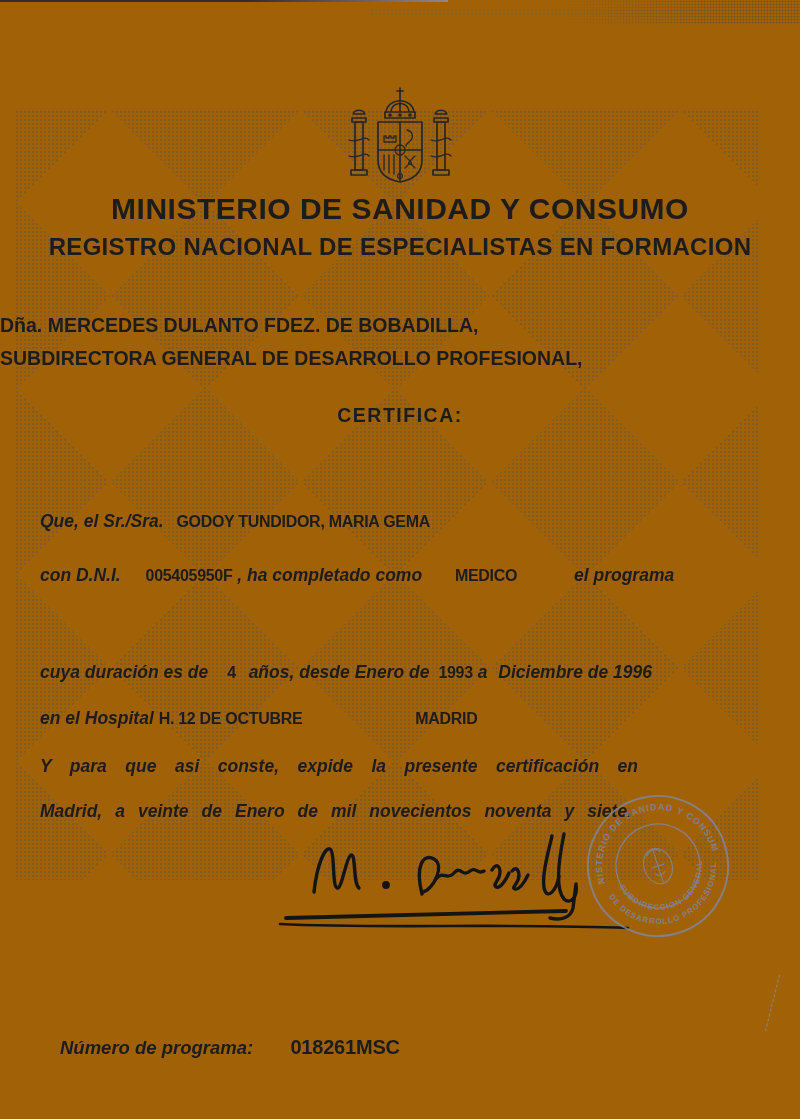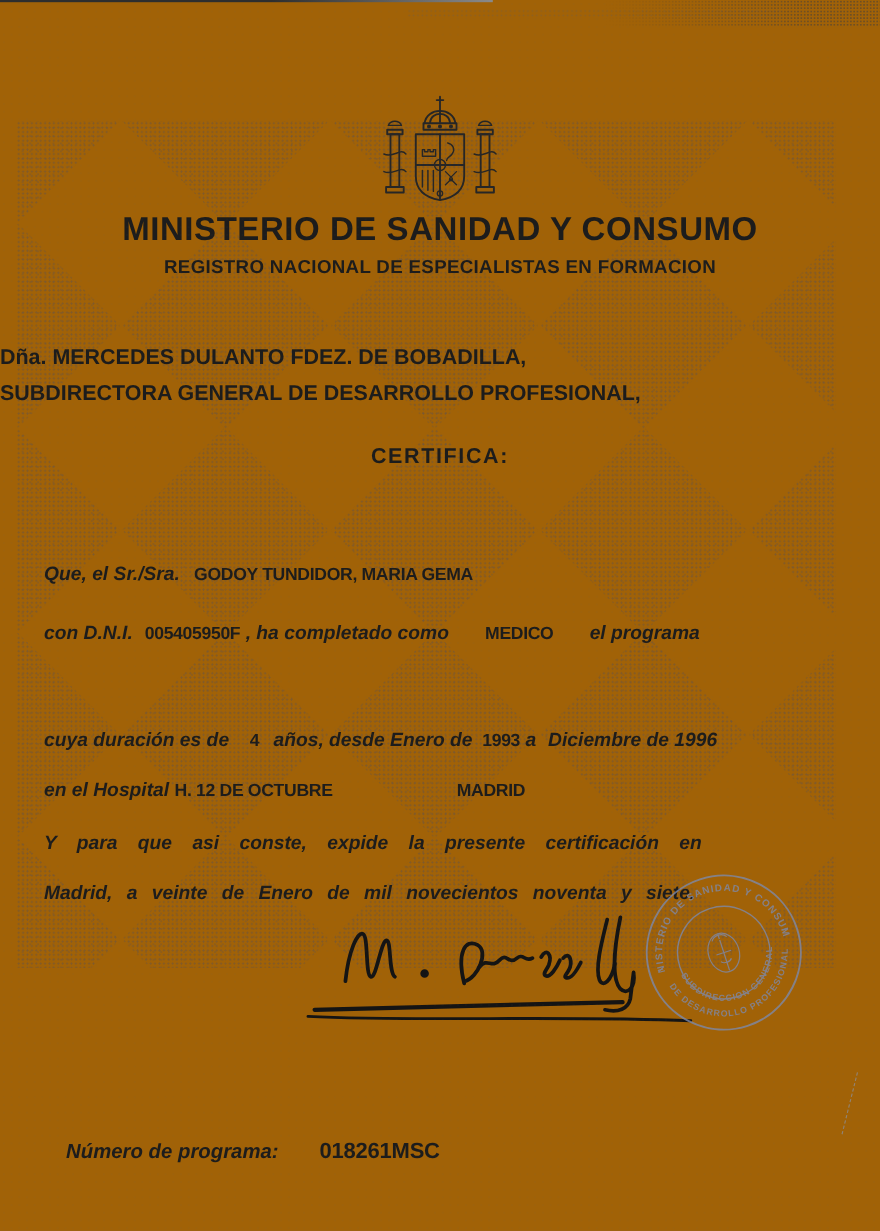--- a/index.html
+++ b/index.html
@@ -40,21 +40,21 @@
     mask-size:190px 186px;
     opacity:.5;
   }
   .arms{position:absolute;left:338px;top:84px;width:124px;height:104px;}
   .h1{
     position:absolute;top:192px;left:0;width:100%;
     text-align:center;font-size:30px;font-weight:bold;letter-spacing:.5px;
   }
   .h2{
     position:absolute;top:233px;left:0;width:100%;
-    text-align:center;font-size:17px;font-weight:bold;letter-spacing:.3px;
+    text-align:center;font-size:24px;font-weight:bold;letter-spacing:.3px;
   }
   .official{
     position:absolute;top:309px;left:0;width:100%;
     font-size:19.5px;font-weight:bold;line-height:33px;
   }
   .certifica{
     position:absolute;top:404px;left:0;width:100%;
     text-align:center;font-size:19.5px;font-weight:bold;letter-spacing:1.5px;
   }
   .bline{
@@ -166,24 +166,24 @@
 
   <div class="certifica">CERTIFICA:</div>
 
   <div class="bline" style="top:511px">
     <span>Que, el Sr./Sra.</span>
     <span class="fill" style="margin-left:8px">GODOY TUNDIDOR, MARIA GEMA</span>
   </div>
 
   <div class="bline" style="top:565px">
     <span>con D.N.I.</span>
-    <span class="fill" style="margin-left:6px">005405950F</span>
+    <span class="fill" style="margin-left:20px">005405950F</span>
     <span>, ha completado como</span>
     <span class="fill" style="margin-left:28px">MEDICO</span>
-    <span style="margin-left:28px">el programa</span>
+    <span style="margin-left:52px">el programa</span>
   </div>
 
 
   <div class="bline" style="top:662px">
     <span>cuya duración es de</span>
     <span class="fill" style="margin-left:14px">4</span>
     <span style="margin-left:8px">años, desde Enero de</span>
     <span class="fill" style="margin-left:4px">1993</span>
     <span>a</span>
     <span style="margin-left:6px">Diciembre de 1996</span>

